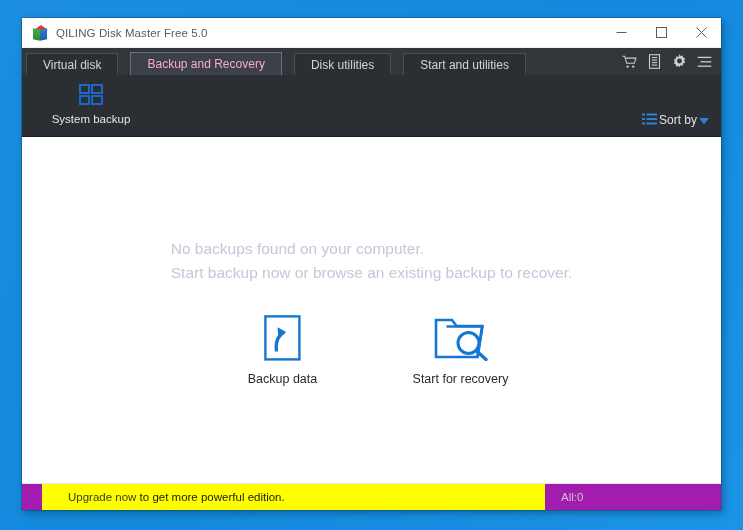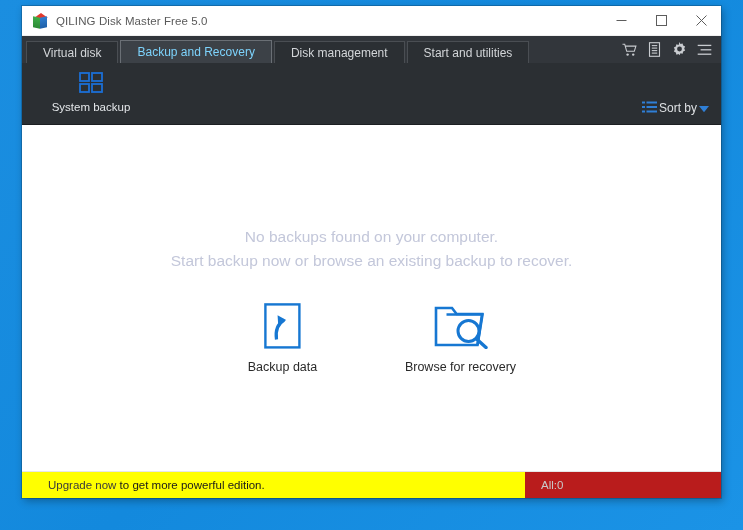--- a/index.html
+++ b/index.html
@@ -14,21 +14,21 @@
   body {
     background: #1e90e0;
     background: linear-gradient(135deg, #1b8ee0 0%, #1389dd 50%, #1b93e6 100%);
     position: relative;
   }
 
   
   #app-window {
     position: absolute;
     left: 22px;
-    top: 6px;
+    top: 18px;
     width: 699px;
     height: 492px;
     background: #ffffff;
     box-shadow: 0 0 0 1px rgba(0,0,0,.18), 2px 3px 8px rgba(0,0,0,.30);
     display: flex;
     flex-direction: column;
   }
 
   
   #title-bar {
@@ -88,37 +88,37 @@
     height: 27px;
     background: #32363b;
     display: flex;
     align-items: flex-end;
     flex: none;
     padding-left: 4px;
     position: relative;
   }
   .tab {
     height: 22px;
-    margin-right: 2px;
+    margin-right: 12px;
     padding: 0 16px;
     display: flex;
     align-items: center;
     justify-content: center;
     font-size: 12px;
     color: #d3d6d9;
     background: #2b2f33;
     border: 1px solid #4a4e53;
     border-bottom: none;
     white-space: nowrap;
     cursor: default;
     line-height: 1;
   }
   .tab.active {
     background: #3c4147;
-    color: #7dd3fc;
+    color: #f9a8d4;
     border-color: #6a6f75;
     height: 23px;
   }
   #tab-tools {
     margin-left: auto;
     display: flex;
     align-items: center;
     height: 27px;
     padding-right: 4px;
   }
@@ -174,21 +174,20 @@
   #content {
     flex: 1;
     background: #ffffff;
     position: relative;
     display: flex;
     flex-direction: column;
     align-items: center;
   }
   #empty-msg {
     margin-top: 100px;
-    text-align: center;
     color: #c8cbdd;
   }
   #empty-msg .line {
     font-size: 15.5px;
     line-height: 24px;
     white-space: nowrap;
     color: #c3c7da;
   }
   #action-row {
     margin-top: 30px;
@@ -212,22 +211,23 @@
     color: #2a2a2a;
     white-space: nowrap;
   }
 
   
   #status-bar {
     height: 27px;
     flex: none;
     display: flex;
     align-items: stretch;
-    background: #b91c1c;
+    background: #a21caf;
     border-top: 1px solid #e6e6e6;
+    padding-left: 20px;
   }
   #upgrade-banner {
     flex: none;
     width: 503px;
     background: #ffff00;
     display: flex;
     align-items: center;
     padding-left: 26px;
   }
   #upgrade-banner .up-text {
@@ -280,21 +280,21 @@
             <line x1="0.5" y1="0.5" x2="10.5" y2="10.5"></line>
             <line x1="10.5" y1="0.5" x2="0.5" y2="10.5"></line>
           </svg>
       </div>
     </div>
   </div>
 
   <div id="tab-strip">
     <div class="tab">Virtual disk</div>
     <div class="tab active">Backup and Recovery</div>
-    <div class="tab">Disk management</div>
+    <div class="tab">Disk utilities</div>
     <div class="tab">Start and utilities</div>
 
     <div id="tab-tools">
       <div class="tool-ico">
         <svg width="15" height="14" viewBox="0 0 15 14" fill="none" stroke="#c9ccd0" stroke-width="1.1">
           <path d="M0.5 1.2h2.2l2 7.1h7.6l1.6-5.2H3.6"></path>
           <circle cx="5.6" cy="11.6" r="1.2" fill="#c9ccd0" stroke="none"></circle>
           <circle cx="11.2" cy="11.6" r="1.2" fill="#c9ccd0" stroke="none"></circle>
         </svg>
       </div>
@@ -382,21 +382,21 @@
 
       <div class="action">
         <span class="act-ico">
           <svg width="56" height="46" viewBox="0 0 56 46" fill="none" stroke="#1677d2" stroke-width="2.6">
             <path d="M3 42V5h16l4.6 6h25.5l-4.6 31z"></path>
             <path d="M13.5 11.5h36l-5 30.5"></path>
             <circle cx="35.5" cy="28" r="10.5" stroke-width="3"></circle>
             <line x1="43.6" y1="36" x2="53" y2="44.5" stroke-width="3.4" stroke-linecap="round"></line>
           </svg>
         </span>
-        <span class="act-label">Browse for recovery</span>
+        <span class="act-label">Start for recovery</span>
       </div>
 
     </div>
   </div>
 
   <div id="status-bar">
     <div id="upgrade-banner">
       <div class="up-text"><span class="up-link">Upgrade now</span><span> to get more powerful edition.</span></div>
     </div>
     <div id="status-right">

